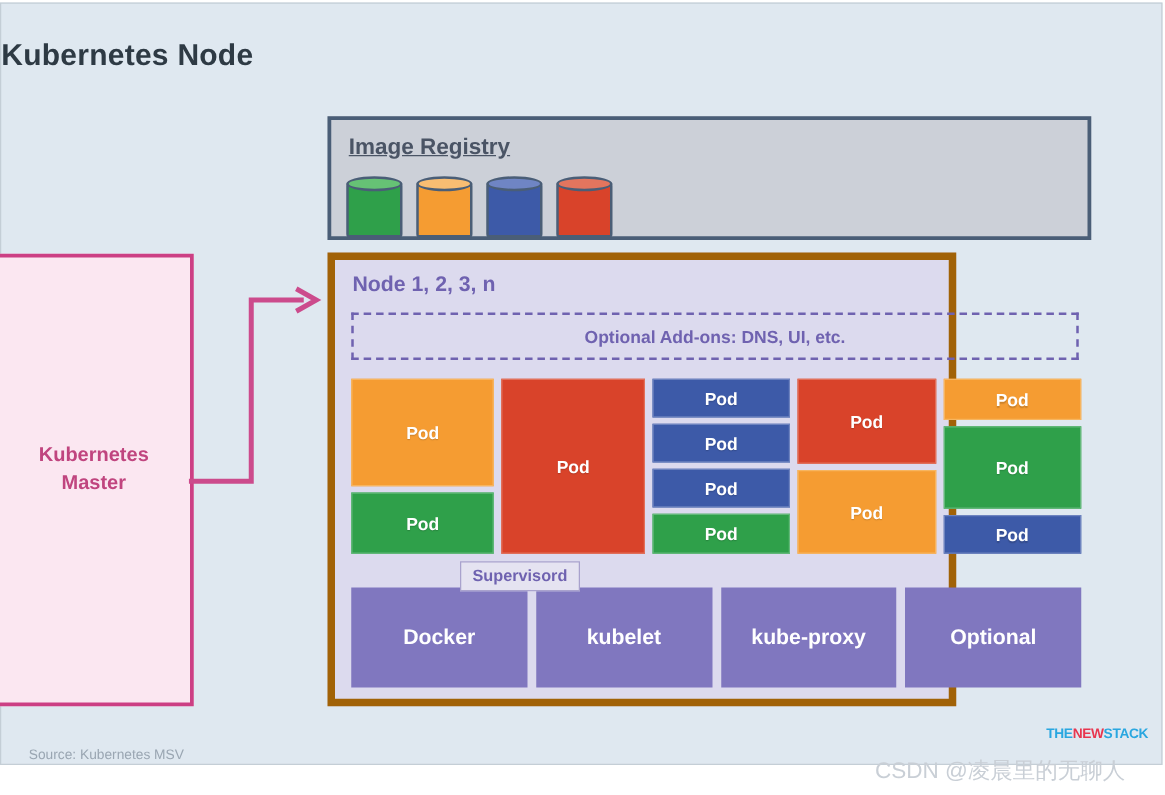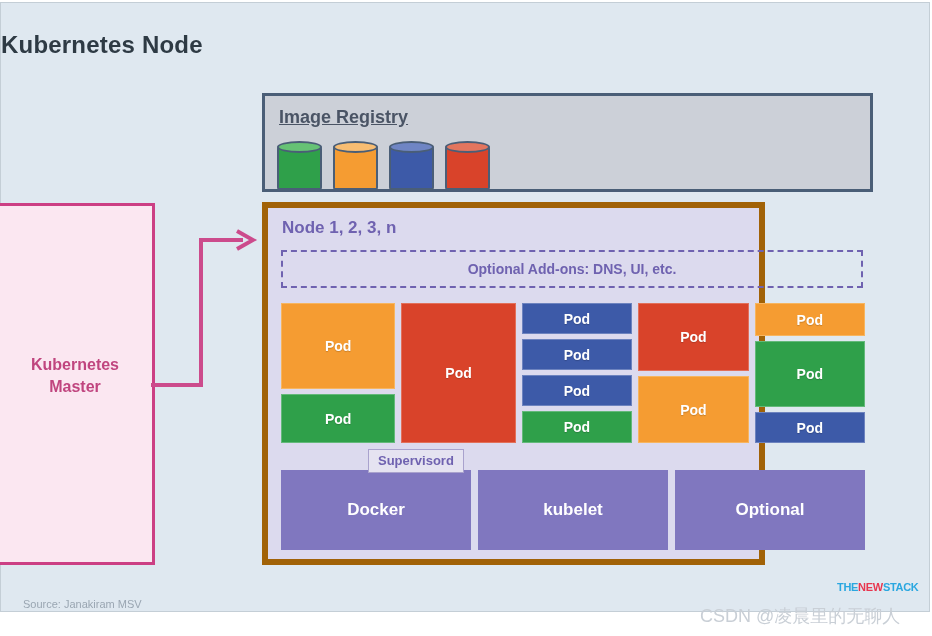--- a/index.html
+++ b/index.html
@@ -338,25 +338,26 @@
             <div class="pod green" style="height: 66px;">Pod</div>
             <div class="pod blue" style="height: 31px;">Pod</div>
           </div>
         </div>
 
       <div class="supervisord">Supervisord</div>
 
       <div class="svc-row" id="svc-row">
           <div class="svc">Docker</div>
           <div class="svc">kubelet</div>
+          <div class="svc">kube-proxy</div>
           <div class="svc">Optional</div>
         </div>
     </div>
 
-    <div class="source-note">Source: Janakiram MSV</div>
+    <div class="source-note">Source: Kubernetes MSV</div>
 
     <div class="tns-logo">
       <span class="blue">THE</span><span class="red">NEW</span><span class="blue">STACK</span>
     </div>
   </div>
 
   <div class="bottom-strip"></div>
   <div class="watermark">CSDN @凌晨里的无聊人</div>
 
 </div>

